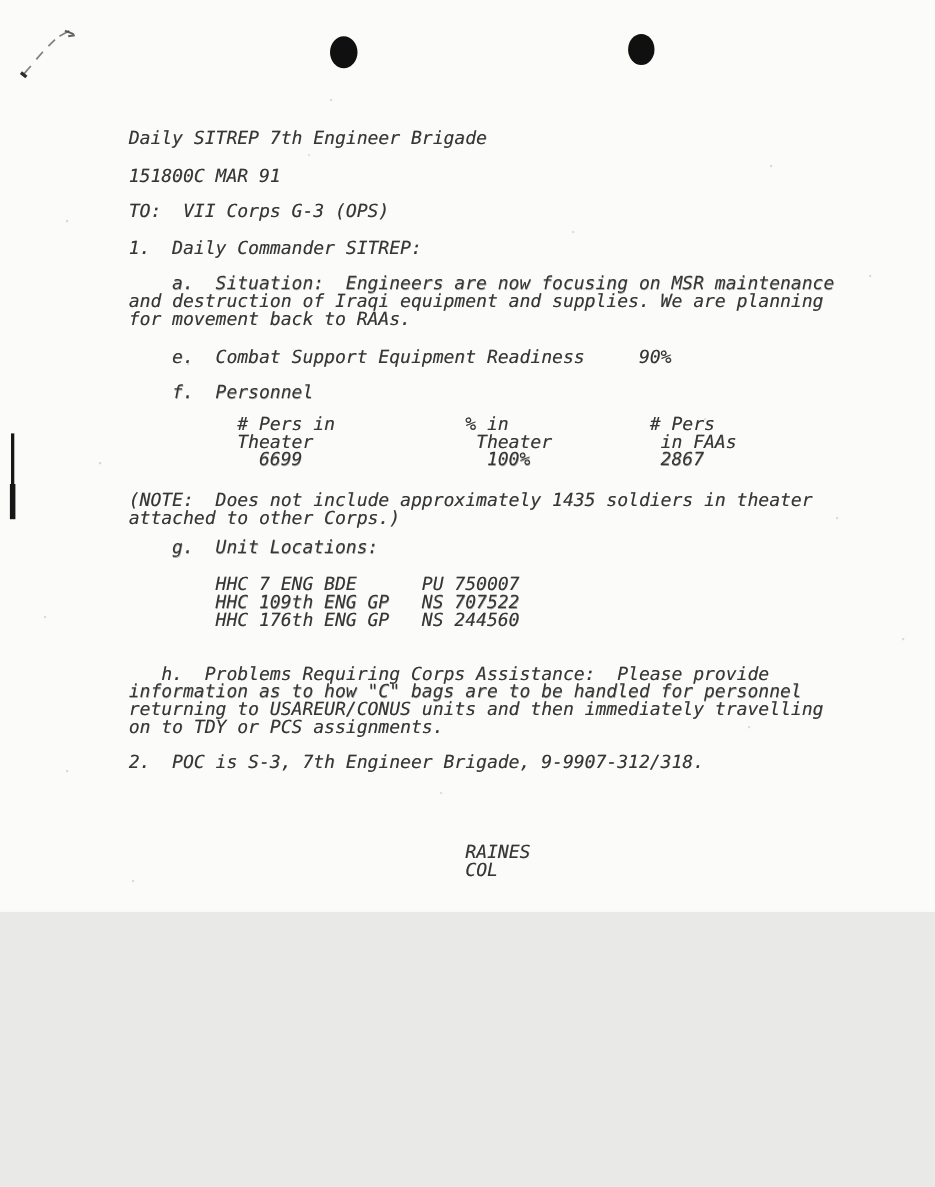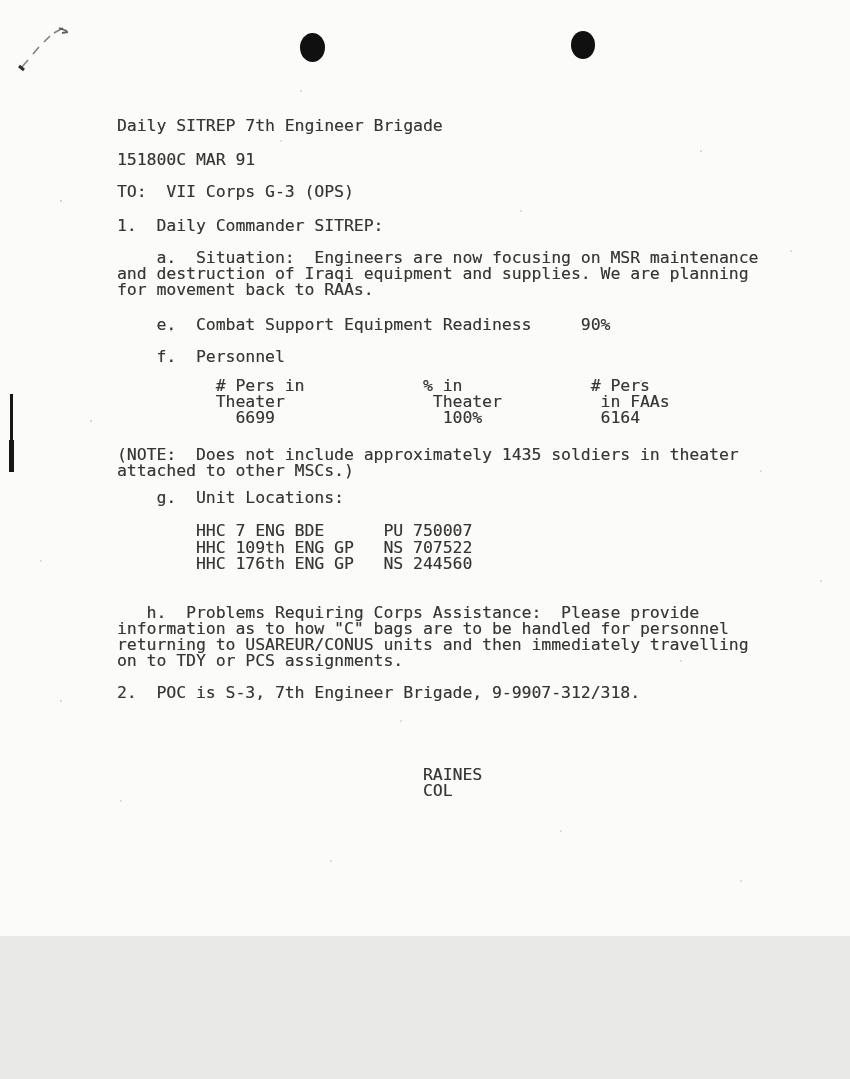--- a/index.html
+++ b/index.html
@@ -1,21 +1,22 @@
 <!DOCTYPE html>
 <html><head>
 <meta charset="utf-8">
 <style>
   html,body{margin:0;padding:0;background:#e9e9e7;}
   .page{
     position:relative;
-    width:850px;height:936px;
+    width:850px;height:829px;
     background:#fbfbf9;
     overflow:hidden;
     font-family:"DejaVu Sans Mono","Liberation Mono",monospace;
+    font-style:italic;
   }
   .ln{
     position:absolute;
     left:117px;
     font-size:16.4px;
     line-height:17px;
     color:#363636;
     white-space:pre;
     letter-spacing:0;
     text-shadow:0.3px 0.3px 0 rgba(55,55,55,0.45);
@@ -77,24 +78,24 @@
 
   <div class="ln" style="top:249px">    a.  Situation:  Engineers are now focusing on MSR maintenance</div>
   <div class="ln" style="top:281px">for movement back to RAAs.</div>
   <div class="ln" style="top:265px">and destruction of Iraqi equipment and supplies. We are planning</div>
 
   <div class="ln" style="top:316px">    e.  Combat Support Equipment Readiness     90%</div>
   <div class="ln" style="top:348px">    f.  Personnel</div>
 
   <div class="ln" style="top:377px">          # Pers in            % in             # Pers</div>
   <div class="ln" style="top:393px">          Theater               Theater          in FAAs</div>
-  <div class="ln" style="top:409px">            6699                 100%            6164</div>
+  <div class="ln" style="top:409px">            6699                 100%            2867</div>
 
   <div class="ln" style="top:446px">(NOTE:  Does not include approximately 1435 soldiers in theater</div>
-  <div class="ln" style="top:462px">attached to other MSCs.)</div>
+  <div class="ln" style="top:462px">attached to other Corps.)</div>
 
   <div class="ln" style="top:489px">    g.  Unit Locations:</div>
 
   <div class="ln" style="top:522px">        HHC 7 ENG BDE      PU 750007</div>
   <div class="ln" style="top:539px">        HHC 109th ENG GP   NS 707522</div>
   <div class="ln" style="top:555px">        HHC 176th ENG GP   NS 244560</div>
 
   <div class="ln" style="top:604px">   h.  Problems Requiring Corps Assistance:  Please provide</div>
   <div class="ln" style="top:620px">information as to how "C" bags are to be handled for personnel</div>
   <div class="ln" style="top:636px">returning to USAREUR/CONUS units and then immediately travelling</div>

